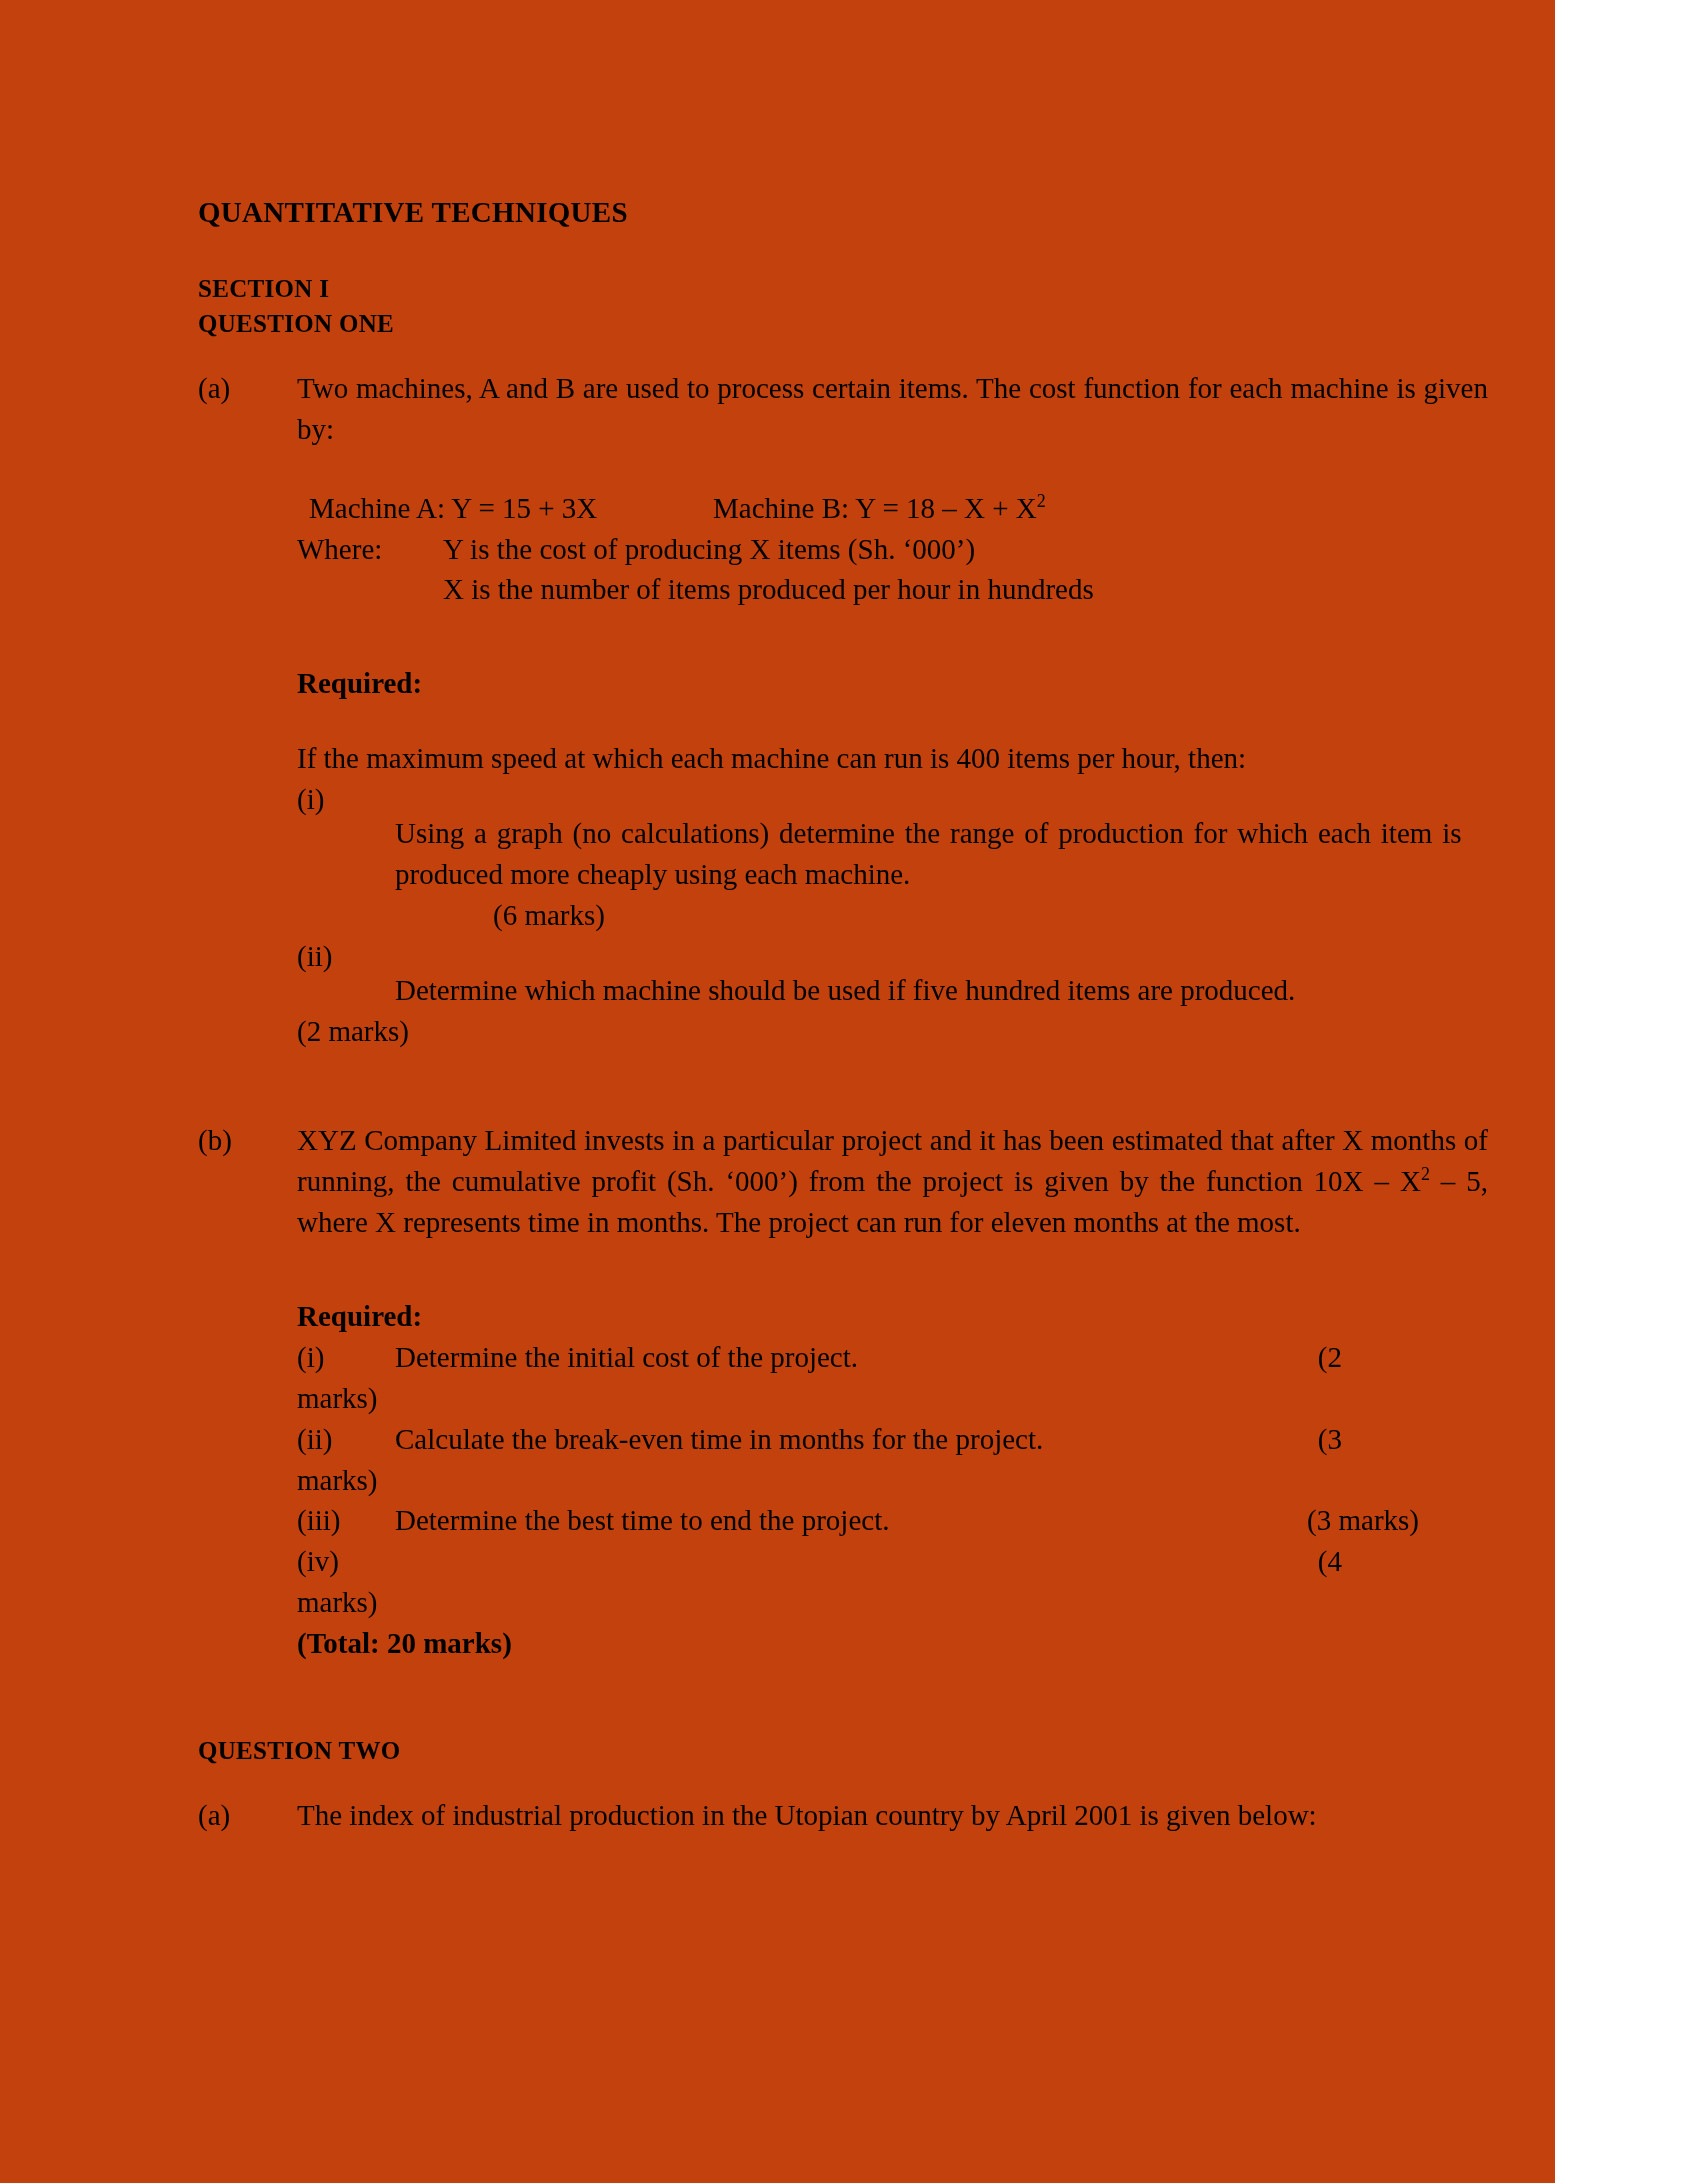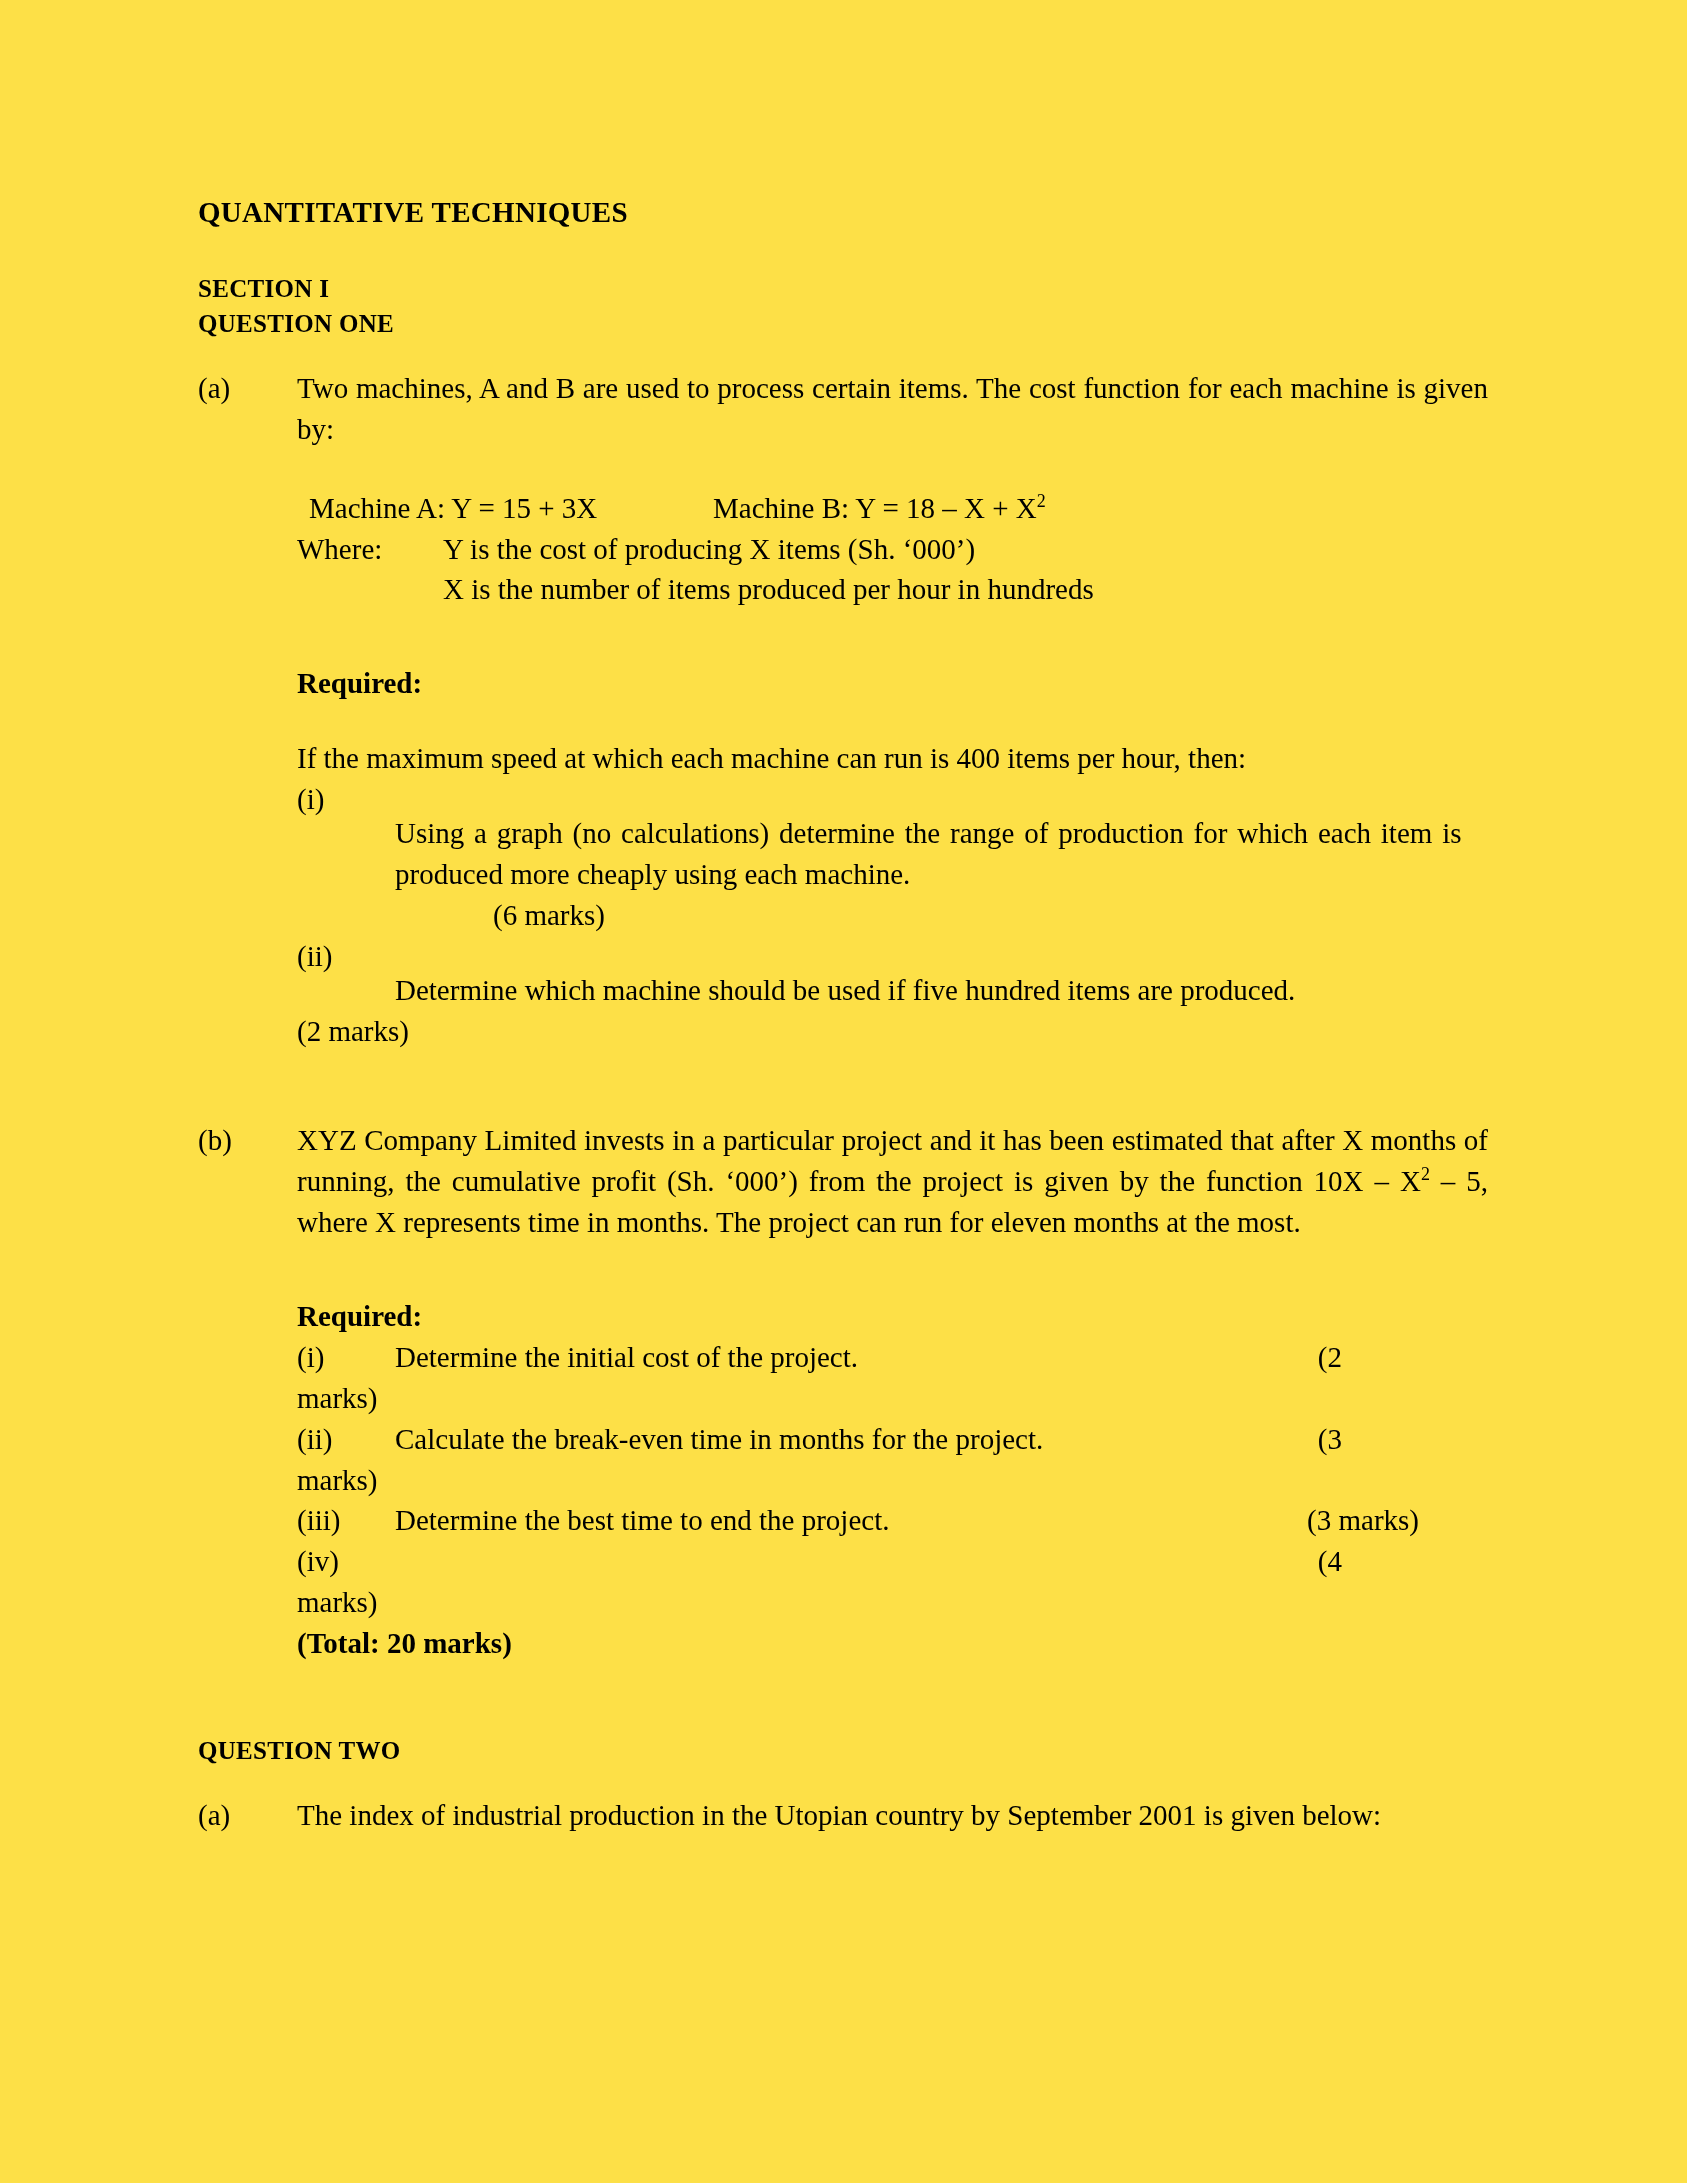--- a/index.html
+++ b/index.html
@@ -7,23 +7,23 @@
     margin: 0;
     padding: 0;
     background: #ffffff;
   }
   body {
     font-family: "Liberation Serif", "DejaVu Serif", serif;
     color: #000000;
   }
   .page {
     position: relative;
-    width: 1687px;
+    width: 1555px;
     height: 2183px;
-    background: #fde047;
+    background: #c2410c;
     box-sizing: border-box;
     overflow: hidden;
     text-decoration: underline;
   }
   .content {
     position: absolute;
     left: 198px;
     top: 192px;
     width: 1290px;
   }
@@ -208,18 +208,18 @@
     </div>
 
     <div class="gap-xl"></div>
 
     <div class="h-sec">QUESTION TWO</div>
 
     <div class="gap-sm"></div>
 
     <div class="item">
       <div class="marker">(a)</div>
-      <div class="body">The index of industrial production in the Utopian country by September 2001 is given below:</div>
+      <div class="body">The index of industrial production in the Utopian country by April 2001 is given below:</div>
     </div>
 
   </div>
 </div>
 
 
 </body></html>

